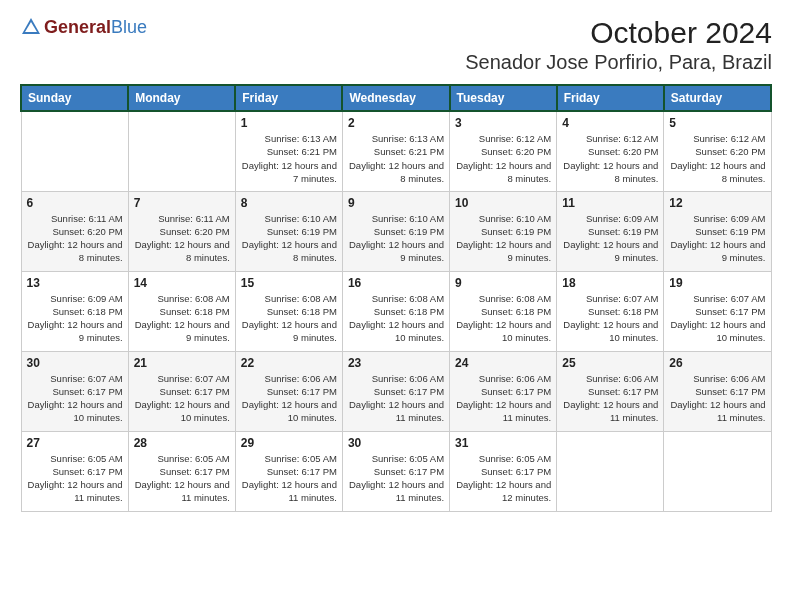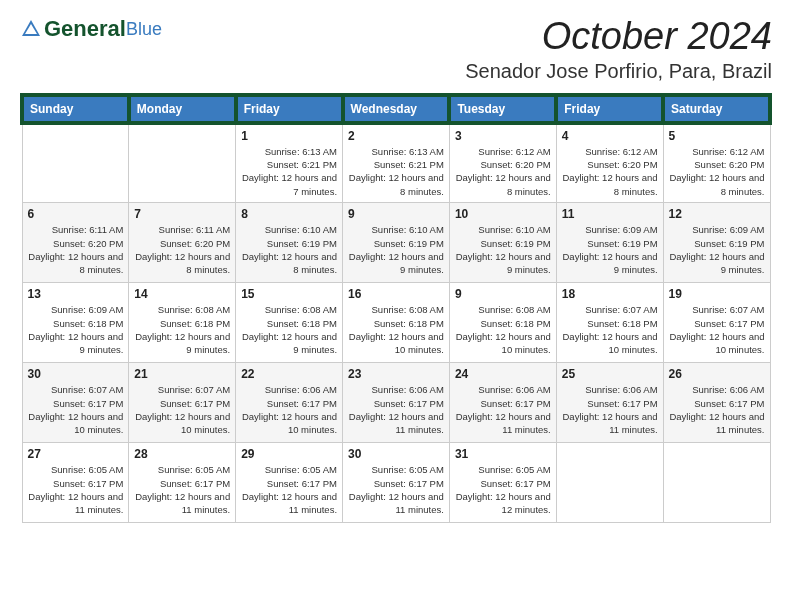--- a/index.html
+++ b/index.html
@@ -27,55 +27,54 @@
       flex-direction: column;
       align-items: flex-start;
     }
     .logo-text {
       display: flex;
       align-items: center;
       font-size: 18px;
       font-weight: bold;
       color: #333;
     }
-    .logo-general { color: #14532d; font-size: 22px; font-weight: bold; }
+    .logo-general { color: #7f1d1d; font-size: 18px; font-weight: bold; }
     .logo-blue { color: #3a7bbf; font-size: 18px; font-weight: normal; }
     .logo-icon {
       width: 22px;
       height: 22px;
       margin-right: 2px;
     }
     .title-block {
       text-align: right;
     }
     .month-title {
-      font-size: 38px;
+      font-size: 30px;
       font-weight: normal;
       color: #222;
       line-height: 1.1;
-      font-style: italic;
     }
     .location-title {
       font-size: 20px;
       color: #333;
       margin-top: 2px;
     }
     .calendar {
       width: 100%;
       border-collapse: collapse;
       font-size: 11px;
     }
     .calendar th {
       background-color: #3a7bbf;
       color: #fff;
       text-align: left;
       padding: 5px 6px;
       font-size: 12px;
       font-weight: bold;
-      border: 4px solid #14532d;
+      border: 2px solid #14532d;
     }
     .calendar td {
       border: 1px solid #ccc;
       vertical-align: top;
       padding: 4px 5px;
       width: calc(100% / 7);
       min-height: 75px;
       height: 80px;
       background: #fff;
     }

